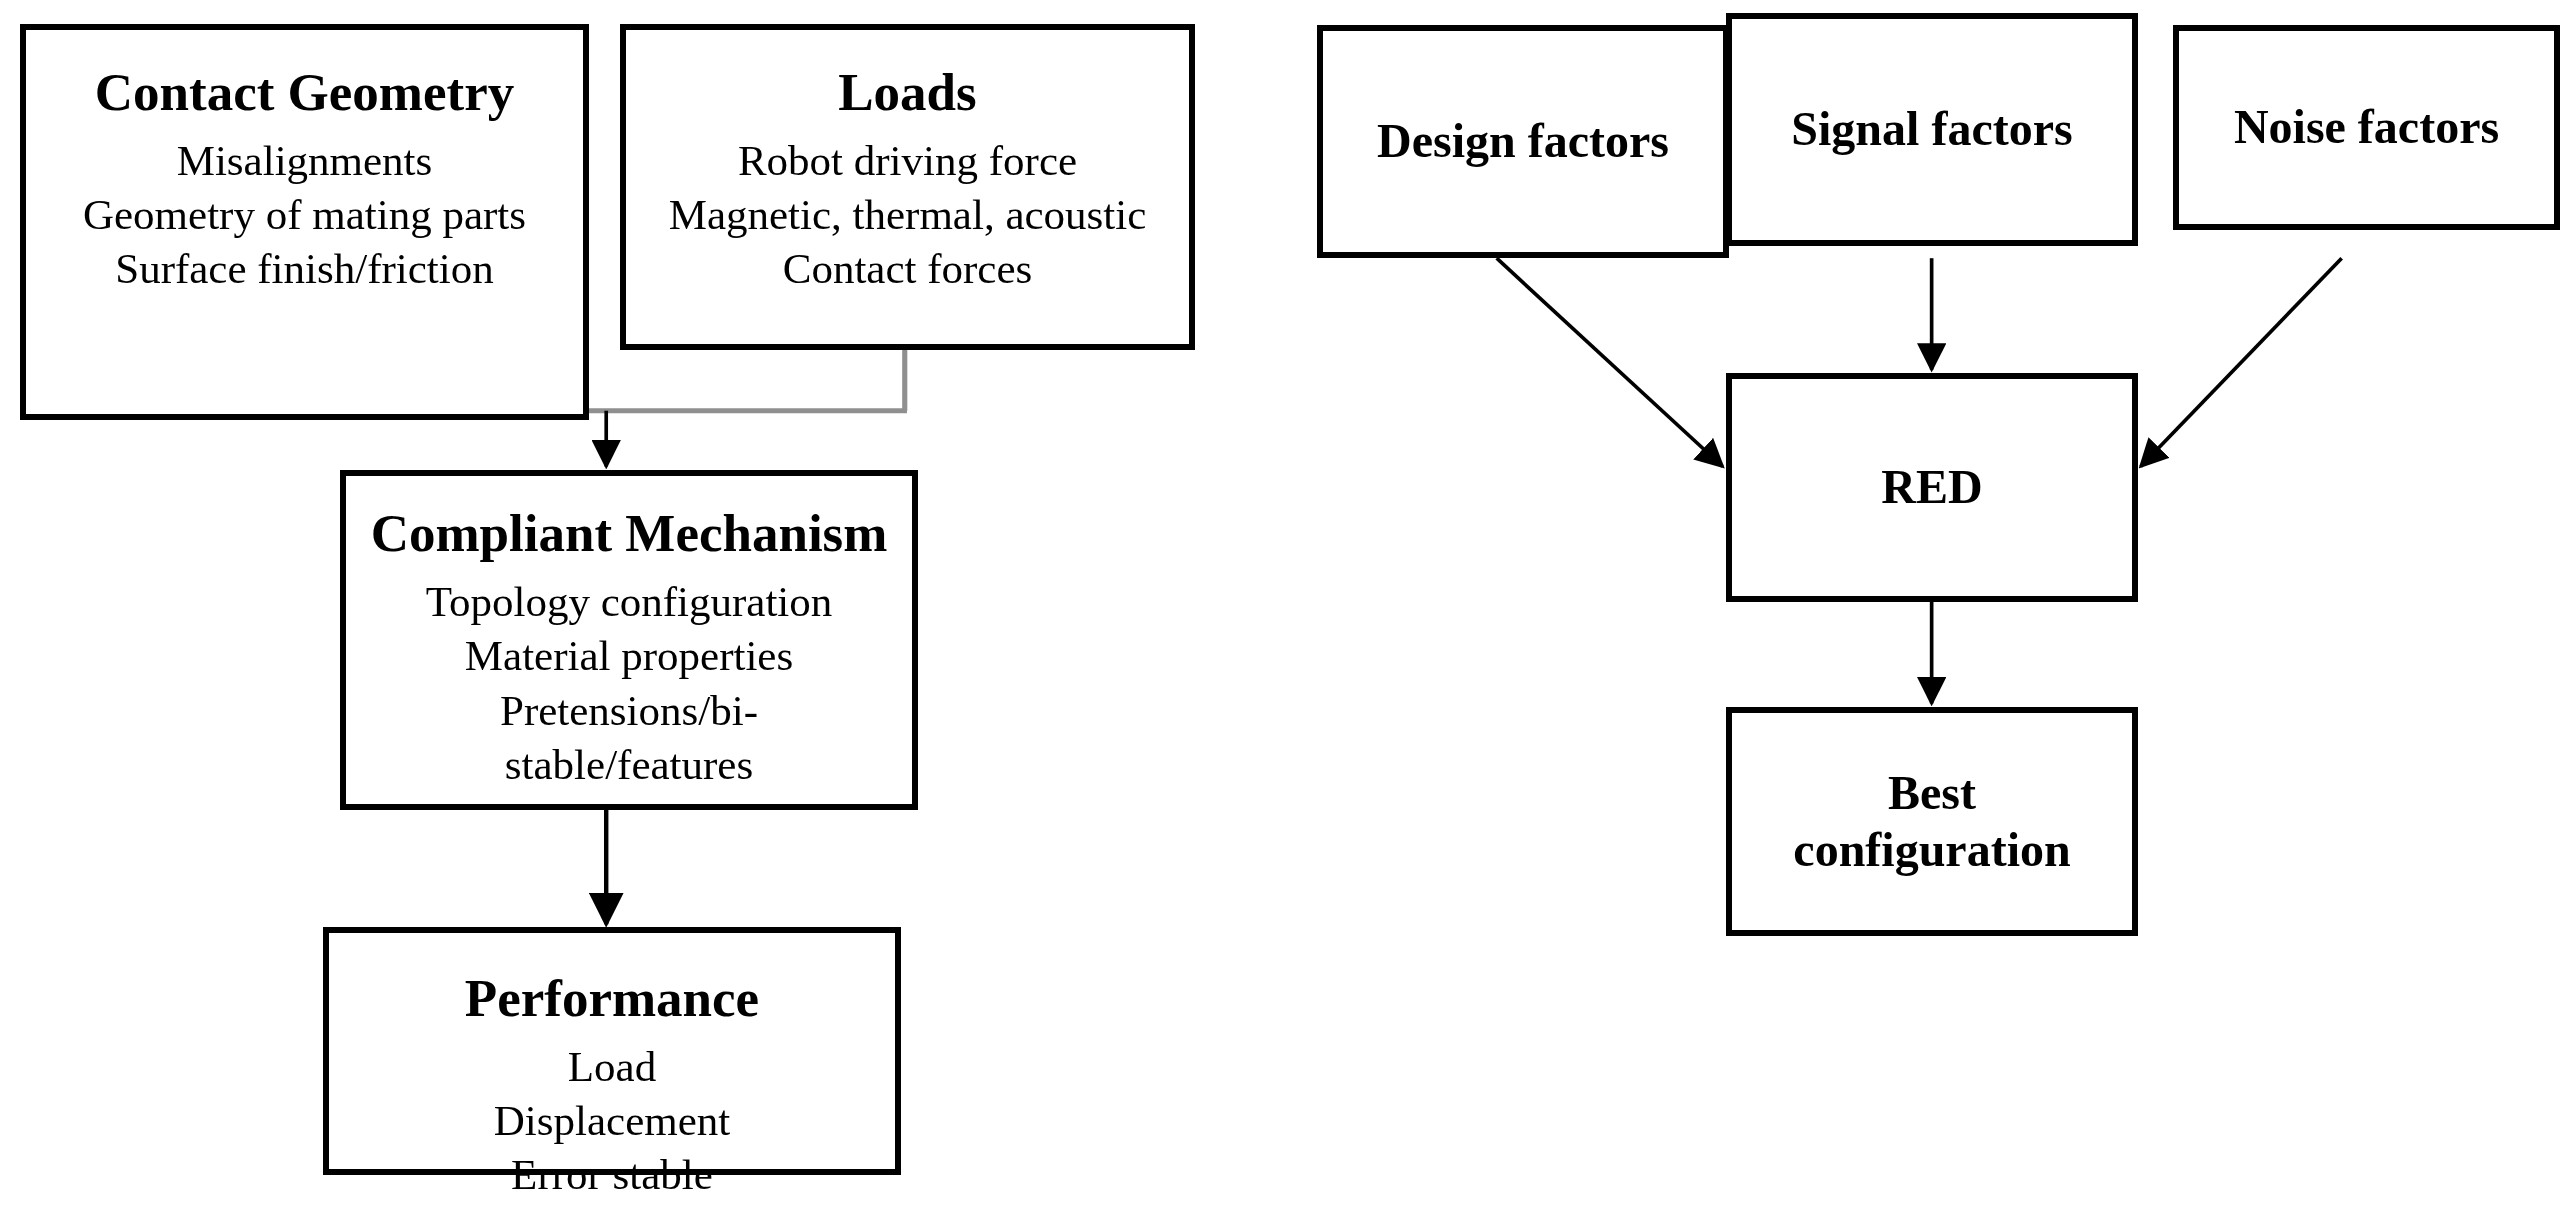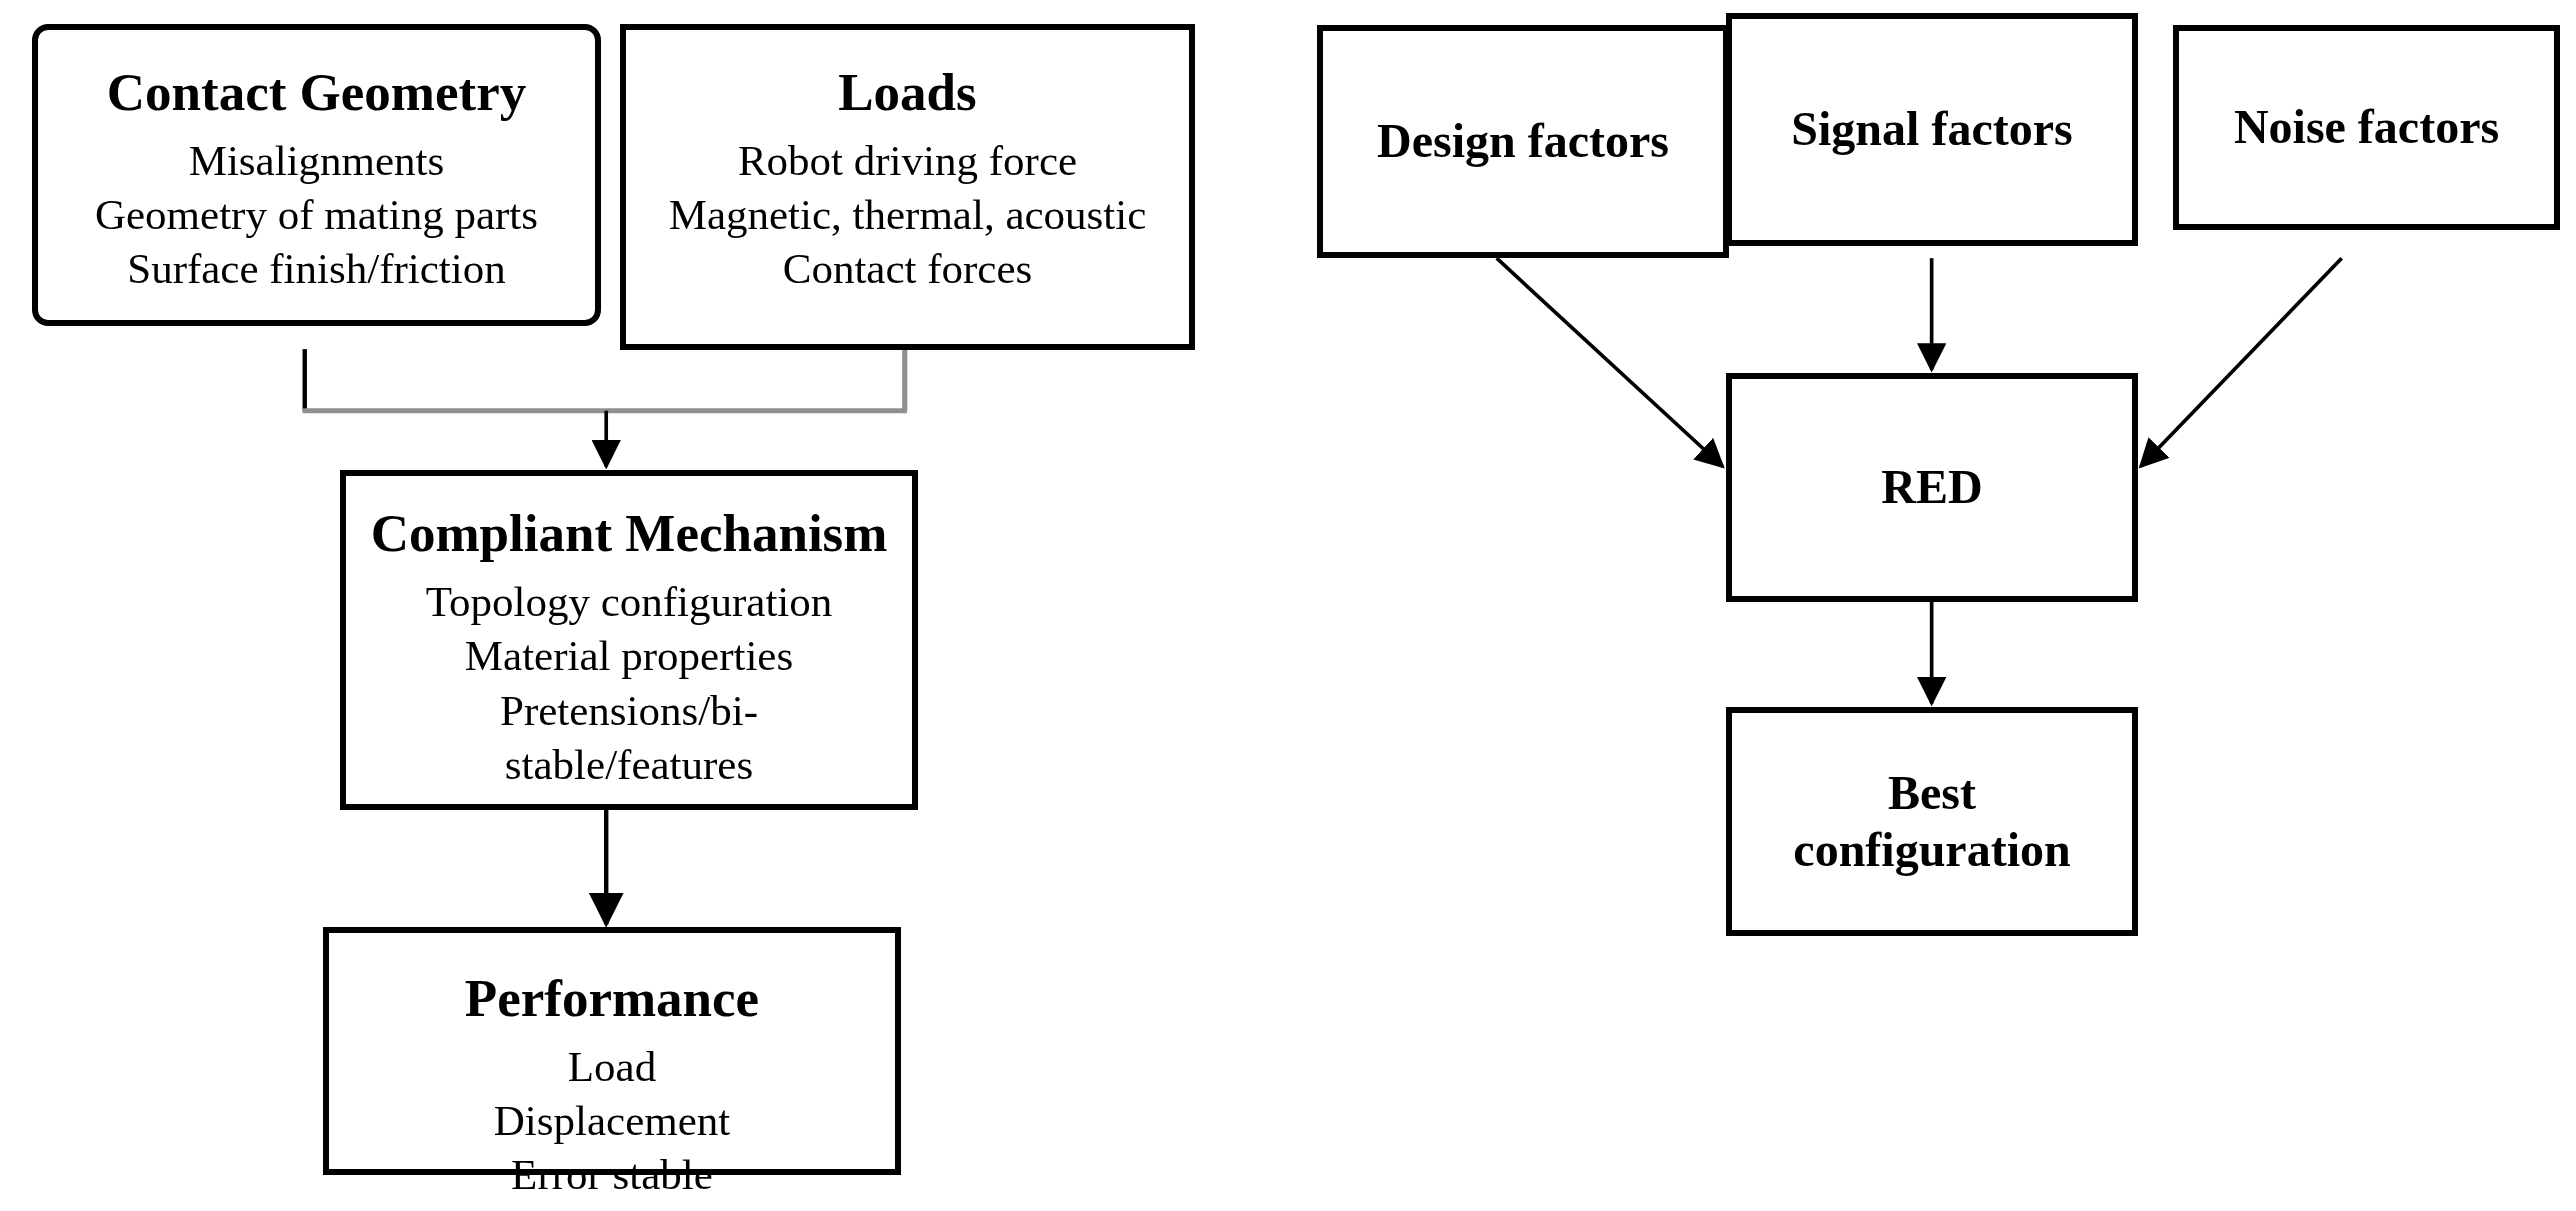--- a/index.html
+++ b/index.html
@@ -50,21 +50,21 @@
     font-size: 43px;
     line-height: 1.26;
     white-space: nowrap;
   }
   .rt .box-line {
     font-size: 48px;
     font-weight: bold;
     line-height: 1.18;
   }
   
-  #box-contact-geometry { left: 32px;   top: 24px;   width: 569px; height: 302px; padding-top: 31px; border-radius: 16px; }
+  #box-contact-geometry { left: 20px;   top: 24px;   width: 569px; height: 396px; padding-top: 31px; }
   #box-loads            { left: 620px;  top: 24px;   width: 575px; height: 326px; padding-top: 31px; }
   #box-compliant        { left: 340px;  top: 470px;  width: 578px; height: 340px; padding-top: 26.4px; }
   #box-performance      { left: 323px;  top: 927px; width: 578px; height: 248px; padding-top: 34px; }
   #box-design           { left: 1287px; top: 25px;   width: 412px; height: 233px; margin-left: 30px; }
   #box-signal           { left: 1726px; top: 13px;   width: 412px; height: 233px; }
   #box-noise            { left: 2173px; top: 25px;   width: 387px; height: 205px; }
   #box-red              { left: 1726px; top: 373px;  width: 412px; height: 229px; }
   #box-best             { left: 1726px; top: 707px;  width: 412px; height: 229px; }
 </style>
 </head>

